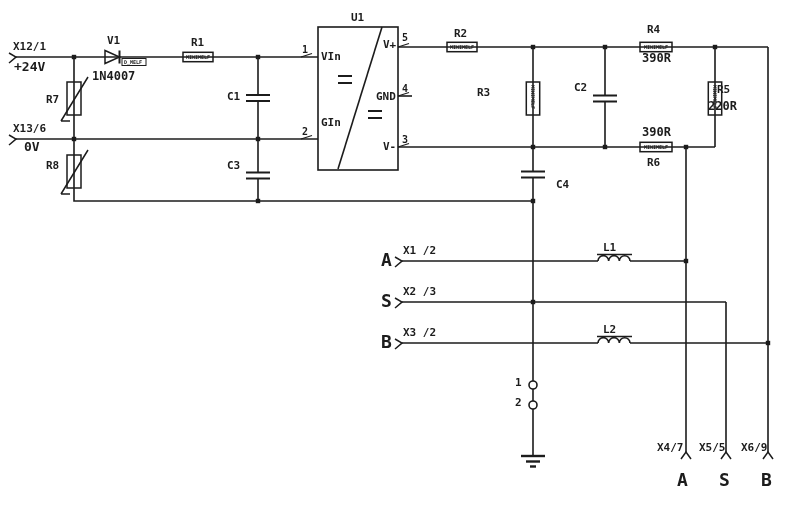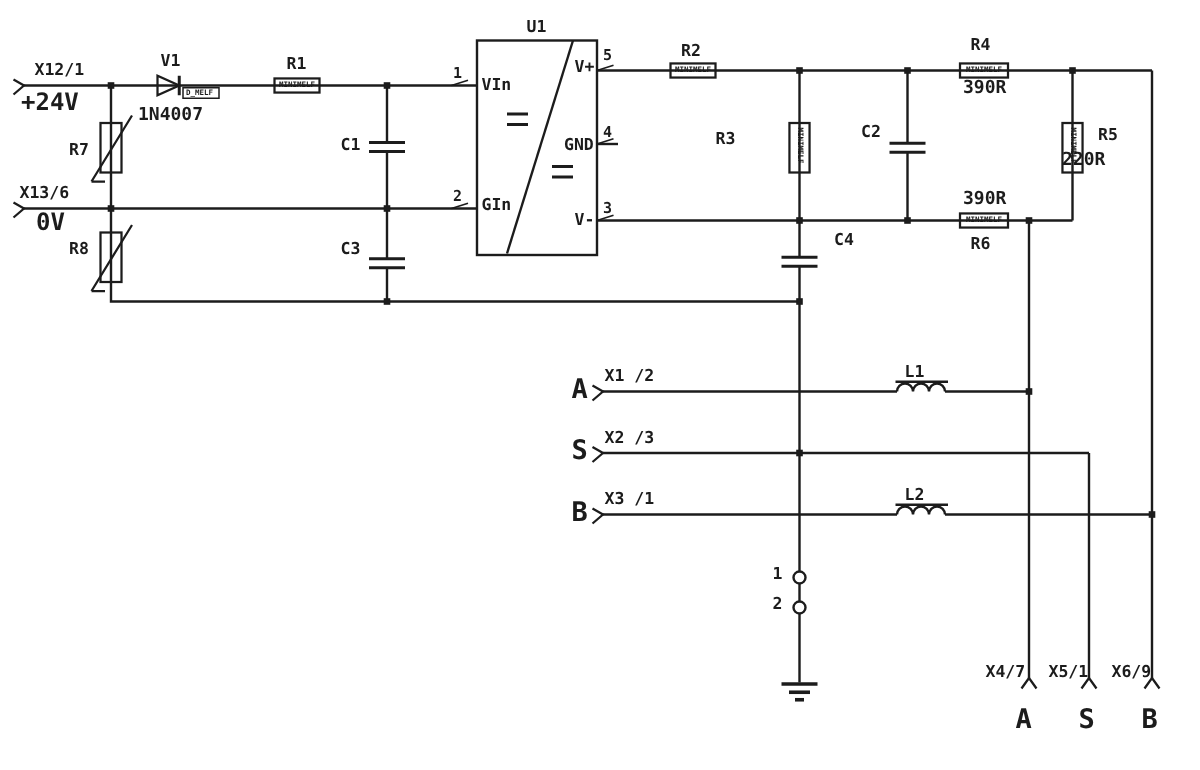--- a/index.html
+++ b/index.html
@@ -2,21 +2,21 @@
 <html><head>
 <meta charset="utf-8">
 <style>
   html,body{margin:0;padding:0;background:#fff;}
   #canvas{position:relative;width:800px;height:513px;background:#ffffff;overflow:hidden;
           font-family:"DejaVu Sans Mono", monospace;color:#1c1c1c;}
   #schematic-svg{position:absolute;left:0;top:0;}
   .lbl{position:absolute;font:bold 11px "DejaVu Sans Mono", monospace;color:#1c1c1c;
        white-space:pre;line-height:1;}
   .val{font-size:12px;}
-  .net{font-size:16px;}
+  .net{font-size:13px;}
   .busnet{font-size:18px;}
   .pinnum{font-size:10px;}
   .tiny{font-size:5px;letter-spacing:0;line-height:1;}
   .vtiny{font-size:5px;writing-mode:vertical-rl;line-height:1;}
   .underline{border-bottom:1.5px solid #1c1c1c;padding-bottom:1px;}
 </style>
 </head>
 <body>
 
 <div id="canvas">
@@ -125,84 +125,84 @@
       <path d="M9 135 L16 139 L9 145"></path>
       <path d="M395 257 L402 261 L395 267"></path>
       <path d="M395 298 L402 302 L395 308"></path>
       <path d="M395 339 L402 343 L395 349"></path>
       <path d="M681 459 L686 452 L691 459"></path>
       <path d="M721 459 L726 452 L731 459"></path>
       <path d="M763 459 L768 452 L773 459"></path>
     </g>
   </svg>
 
-  <div class="lbl" style="left:23px;top:41px">X12/1</div>
+  <div class="lbl" style="left:13px;top:41px">X12/1</div>
   <div class="lbl net" style="left:14px;top:60px">+24V</div>
   <div class="lbl" style="left:13px;top:123px">X13/6</div>
   <div class="lbl net" style="left:24px;top:140px">0V</div>
 
   <div class="lbl" style="left:46px;top:94px">R7</div>
   <div class="lbl" style="left:46px;top:160px">R8</div>
 
   <div class="lbl" style="left:107px;top:35px">V1</div>
   <div class="lbl val" style="left:92px;top:70px">1N4007</div>
   <div class="lbl tiny" style="left:124px;top:59.5px">D_MELF</div>
 
   <div class="lbl" style="left:191px;top:37px">R1</div>
   <div class="lbl tiny" style="left:186px;top:54.8px">MINIMELF</div>
 
   <div class="lbl" style="left:227px;top:91px">C1</div>
   <div class="lbl" style="left:227px;top:160px">C3</div>
 
   <div class="lbl" style="left:351px;top:12px">U1</div>
   <div class="lbl" style="left:321px;top:51px">VIn</div>
-  <div class="lbl" style="left:321px;top:131px">GIn</div>
+  <div class="lbl" style="left:321px;top:117px">GIn</div>
   <div class="lbl" style="left:383px;top:39px">V+</div>
   <div class="lbl" style="left:376px;top:91px">GND</div>
   <div class="lbl" style="left:383px;top:141px">V-</div>
   <div class="lbl pinnum" style="left:302px;top:45px">1</div>
   <div class="lbl pinnum" style="left:302px;top:127px">2</div>
   <div class="lbl pinnum" style="left:402px;top:33px">5</div>
   <div class="lbl pinnum" style="left:402px;top:84px">4</div>
   <div class="lbl pinnum" style="left:402px;top:135px">3</div>
 
   <div class="lbl" style="left:454px;top:28px">R2</div>
   <div class="lbl tiny" style="left:450px;top:44.8px">MINIMELF</div>
 
   <div class="lbl" style="left:477px;top:87px">R3</div>
   <div class="lbl vtiny" style="left:530px;top:85px">MINIMELF</div>
 
   <div class="lbl" style="left:574px;top:82px">C2</div>
-  <div class="lbl" style="left:556px;top:154px">C4</div>
+  <div class="lbl" style="left:556px;top:179px">C4</div>
 
   <div class="lbl" style="left:647px;top:24px">R4</div>
   <div class="lbl val" style="left:642px;top:52px">390R</div>
   <div class="lbl tiny" style="left:644px;top:44.8px">MINIMELF</div>
 
-  <div class="lbl" style="left:732px;top:84px">R5</div>
+  <div class="lbl" style="left:717px;top:84px">R5</div>
   <div class="lbl val" style="left:708px;top:100px">220R</div>
   <div class="lbl vtiny" style="left:712px;top:85px">MINIMELF</div>
 
   <div class="lbl val" style="left:642px;top:126px">390R</div>
   <div class="lbl" style="left:647px;top:157px">R6</div>
   <div class="lbl tiny" style="left:644px;top:144.8px">MINIMELF</div>
 
   <div class="lbl underline" style="left:603px;top:242px">L1</div>
   <div class="lbl underline" style="left:603px;top:324px">L2</div>
 
   <div class="lbl busnet" style="left:381px;top:251px">A</div>
   <div class="lbl busnet" style="left:381px;top:292px">S</div>
   <div class="lbl busnet" style="left:381px;top:333px">B</div>
   <div class="lbl" style="left:403px;top:245px">X1 /2</div>
   <div class="lbl" style="left:403px;top:286px">X2 /3</div>
-  <div class="lbl" style="left:403px;top:327px">X3 /1</div>
+  <div class="lbl" style="left:403px;top:327px">X3 /2</div>
 
   <div class="lbl" style="left:515px;top:377px">1</div>
   <div class="lbl" style="left:515px;top:397px">2</div>
 
   <div class="lbl" style="left:657px;top:442px">X4/7</div>
-  <div class="lbl" style="left:699px;top:442px">X5/1</div>
+  <div class="lbl" style="left:699px;top:442px">X5/5</div>
   <div class="lbl" style="left:741px;top:442px">X6/9</div>
   <div class="lbl busnet" style="left:677px;top:471px">A</div>
   <div class="lbl busnet" style="left:719px;top:471px">S</div>
   <div class="lbl busnet" style="left:761px;top:471px">B</div>
 
 </div>
 
 </body></html>

